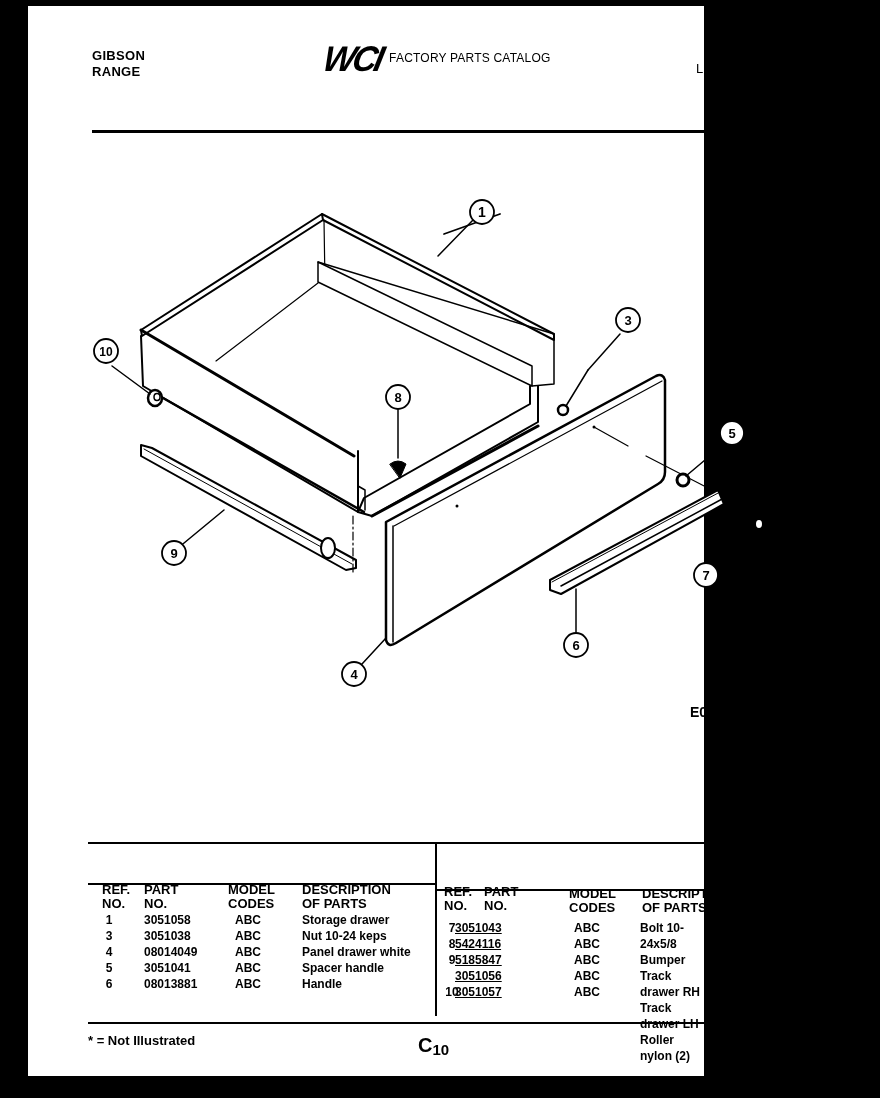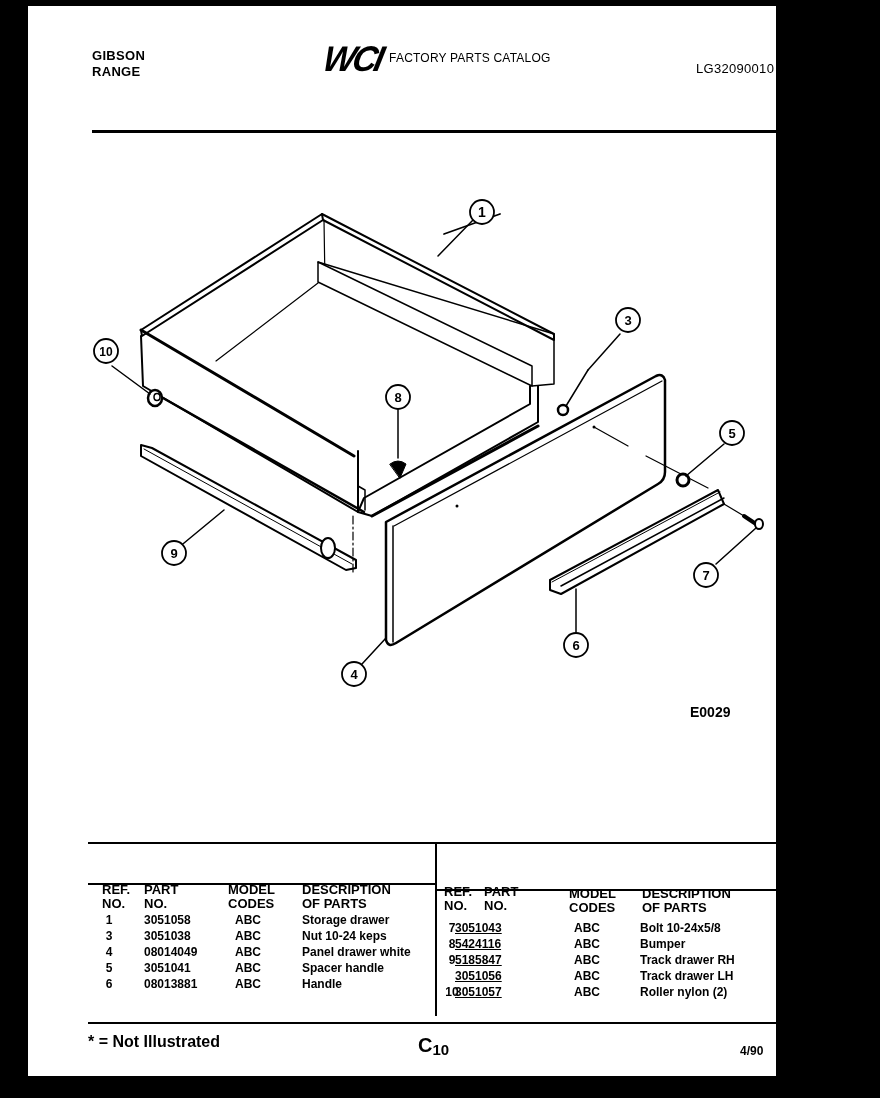--- a/index.html
+++ b/index.html
@@ -7,21 +7,21 @@
     width: 880px; height: 1098px;
     background: #000;
     position: relative;
     overflow: hidden;
     font-family: "Liberation Sans", sans-serif;
     color: #000;
   }
   .page {
     position: absolute;
     left: 28px; top: 6px;
-    width: 748px; height: 1070px;
+    width: 676px; height: 1070px;
     background: #fff;
   }
   .abs { position: absolute; }
   .brand { left: 64px; top: 42px; font-size: 13px; line-height: 16px; font-weight: bold; letter-spacing: 0.3px; }
   .logo { left: 296px; top: 36px; display: flex; align-items: center; }
   .logo-mark {
     font-family: "Liberation Sans", sans-serif;
     font-weight: bold; font-style: italic;
     font-size: 34px; letter-spacing: -3px;
     transform: skewX(-12deg) scaleY(1.05);
@@ -30,21 +30,21 @@
   .logo-text { font-size: 12px; font-weight: normal; margin-left: 8px; letter-spacing: 0.2px; }
   .catalog-no { left: 668px; top: 55px; font-size: 13px; font-weight: normal; letter-spacing: 0.3px; }
   .rule-top { left: 64px; top: 124px; width: 688px; height: 3px; background: #000; }
   .models { left: 68px; top: 128px; font-size: 12px; font-weight: bold; display: flex; gap: 26px; }
   .diagram { left: 40px; top: 180px; width: 760px; height: 540px; }
   .diag-code { left: 662px; top: 698px; font-size: 14px; font-weight: bold; }
   .tbl-rule { background: #000; position: absolute; height: 2px; }
   .tbl-vline { position: absolute; width: 2px; background: #000; }
   .th { position: absolute; font-size: 13px; font-weight: bold; line-height: 14px; margin-top: 31px; }
   .row { position: absolute; font-size: 12px; font-weight: bold; line-height: 16px; }
-  .footnote { left: 60px; top: 1027px; font-size: 16px; font-weight: bold; }
+  .footnote { left: 60px; top: 1027px; font-size: 13px; font-weight: bold; }
   .pageno { left: 390px; top: 1028px; font-size: 20px; font-weight: bold; }
   .pageno sub { font-size: 15px; vertical-align: -3px; }
   .date { left: 712px; top: 1038px; font-size: 12px; font-weight: bold; }
   .rule-bottom { left: 60px; top: 1016px; width: 712px; height: 2px; background: #000; }
 </style>
 </head>
 <body>
 
 <div class="page">
 

